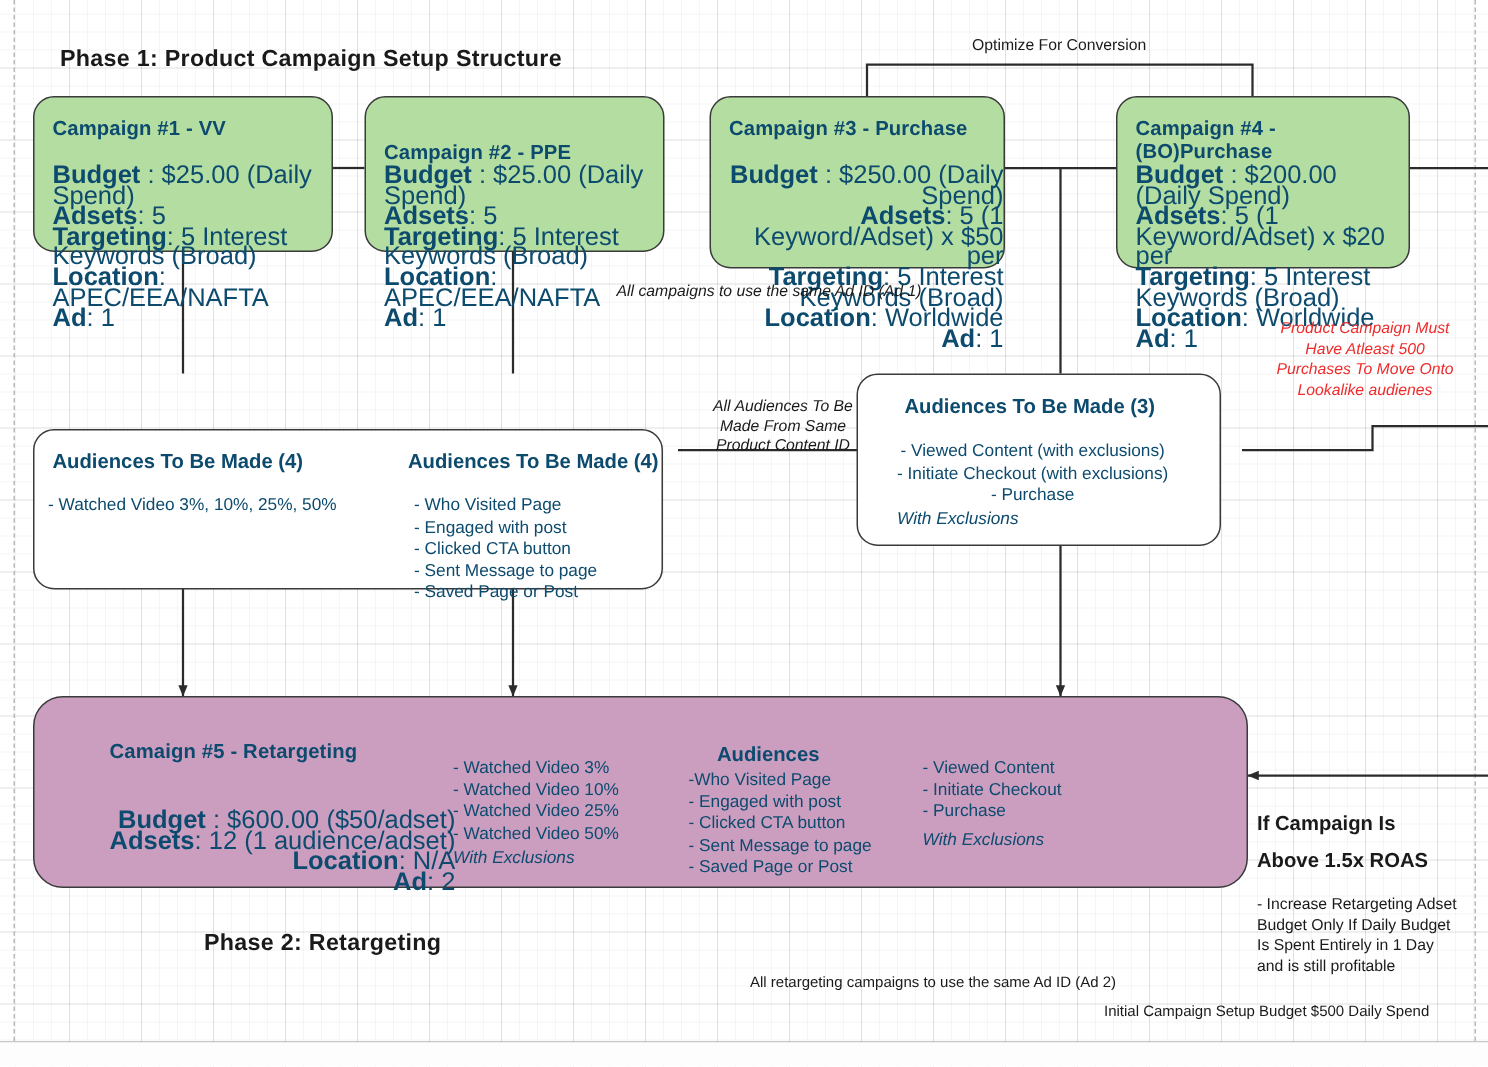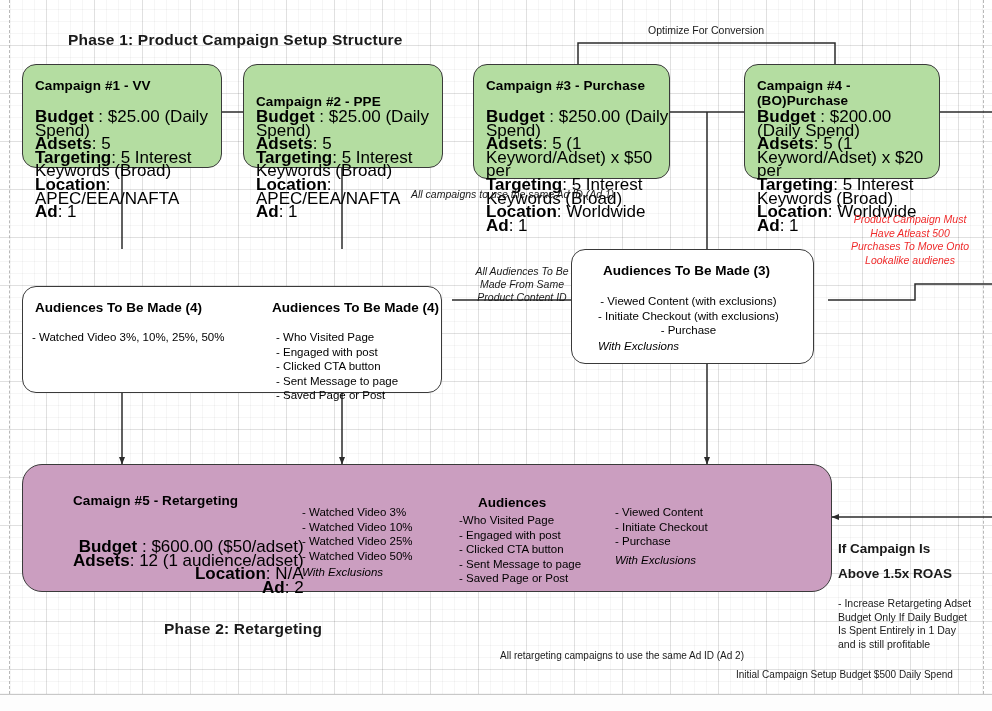--- a/index.html
+++ b/index.html
@@ -34,36 +34,36 @@
   .guide-v{
     position:absolute;top:0;height:694px;width:0;
     border-left:1px dashed #b9b9b9;
   }
   
   .node{
     position:absolute;
     box-sizing:border-box;
     border:1.6px solid #3a3a3a;
     border-radius:14px;
-    color:#000000;
+    color:#0c4a6e;
   }
   .node.green{background:#b4dda1;}
   .node.white{background:#ffffff;}
   .node.purple{background:#cb9ec0;border-radius:20px;}
   .card-title{
     font-size:13.5px;font-weight:bold;letter-spacing:0.1px;
   }
   .card-lines{font-size:17px;line-height:13.6px;}
   .card-lines b{font-weight:bold;}
   .aud-title{font-size:13.5px;font-weight:bold;}
   .bullets{font-size:11.5px;line-height:14.5px;white-space:pre-line;}
   .ital{font-style:italic;font-size:11.5px;}
   
   .ftext{position:absolute;color:#1a1a1a;}
-  .phase-title{font-size:15.5px;font-weight:bold;letter-spacing:0.2px;margin-left:28px;}
+  .phase-title{font-size:15.5px;font-weight:bold;letter-spacing:0.2px;}
   .note-ital{font-size:10.5px;font-style:italic;line-height:13px;}
   .note-plain{font-size:10px;line-height:13px;}
   .note-red{
     font-size:10.5px;font-style:italic;color:#ef2b2b;
     line-height:13.5px;text-align:center;
   }
   .roas-head{font-size:13.5px;font-weight:bold;line-height:26px;}
   .roas-body{font-size:10.5px;line-height:13.6px;}
 </style>
 </head>
@@ -129,21 +129,21 @@
     <div class="card-title" style="position:absolute;left:12px;top:13px;margin-top:16px;">Campaign #2 - PPE</div>
     <div class="card-lines" style="position:absolute;left:12px;top:45px;">
       <div><b>Budget </b><span>: $25.00 (Daily Spend)</span></div>
       <div><b>Adsets</b><span>: 5</span></div>
       <div><b>Targeting</b><span>: 5 Interest Keywords (Broad)</span></div>
       <div><b>Location</b><span>: APEC/EEA/NAFTA</span></div>
       <div><b>Ad</b><span>: 1</span></div>
     </div>
   </div>
 
-  <div class="node green" style="left:473px;top:64px;width:197px;height:115px;">
+  <div class="node green" style="left:473px;top:64px;width:197px;height:115px;text-align:right;">
     <div class="card-title" style="position:absolute;left:12px;top:13px;">Campaign #3 - Purchase</div>
     <div class="card-lines" style="position:absolute;left:12px;top:45px;">
       <div><b>Budget </b><span>: $250.00 (Daily Spend)</span></div>
       <div><b>Adsets</b><span>: 5 (1 Keyword/Adset) x $50 per</span></div>
       <div><b>Targeting</b><span>: 5 Interest Keywords (Broad)</span></div>
       <div><b>Location</b><span>: Worldwide</span></div>
       <div><b>Ad</b><span>: 1</span></div>
     </div>
   </div>
 

